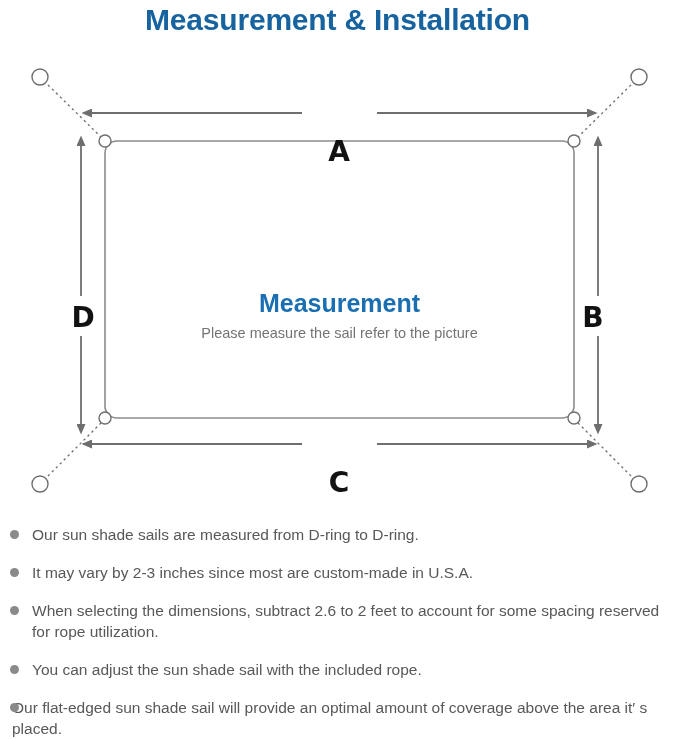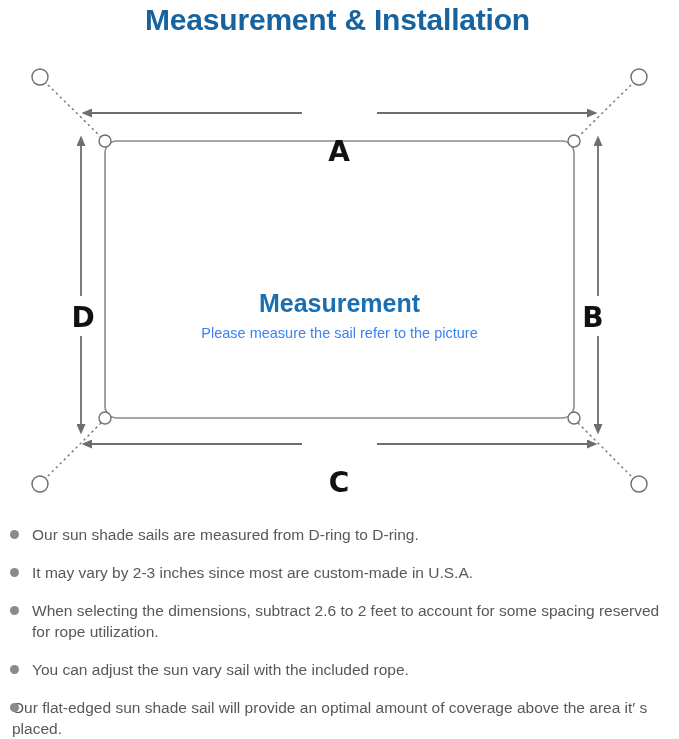--- a/index.html
+++ b/index.html
@@ -71,21 +71,21 @@
     line-height: 30px;
     white-space: nowrap;
   }
   .center-sub {
     position: absolute;
     left: 0;
     top: 277px;
     width: 679px;
     text-align: center;
     font-size: 14.5px;
-    color: #3b82f6;
+    color: #737373;
     line-height: 20px;
     white-space: nowrap;
   }
 
   
   .notes {
     position: absolute;
     left: 0;
     top: 524px;
     width: 679px;
@@ -185,19 +185,19 @@
   <div class="note">
     <span class="bullet"></span>
     <span class="note-text">It may vary by 2-3 inches since most are custom-made in U.S.A.</span>
   </div>
   <div class="note">
     <span class="bullet"></span>
     <span class="note-text">When selecting the dimensions, subtract 2.6 to 2 feet to account for some spacing reserved for rope utilization.</span>
   </div>
   <div class="note">
     <span class="bullet"></span>
-    <span class="note-text">You can adjust the sun vary sail with the included rope.</span>
+    <span class="note-text">You can adjust the sun shade sail with the included rope.</span>
   </div>
   <div class="note">
     <span class="bullet"></span>
     <span class="note-text">Our flat-edged sun shade sail will provide an optimal amount of coverage above the area it′ s placed.</span>
   </div>
 </div>
 
 </body></html>

